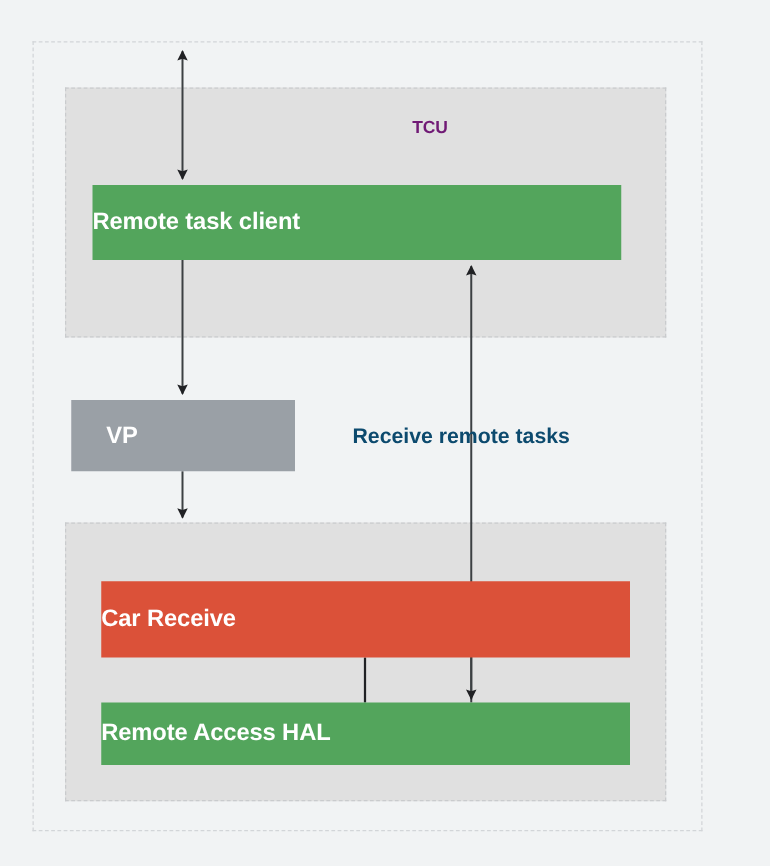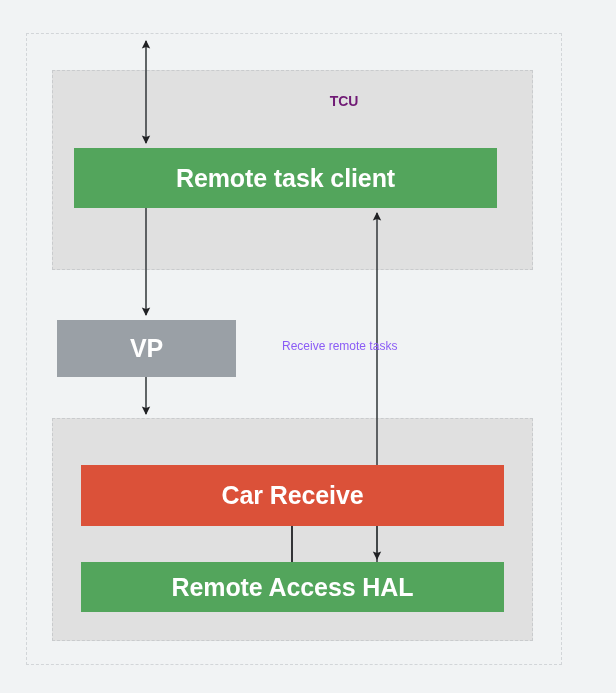--- a/index.html
+++ b/index.html
@@ -64,63 +64,64 @@
     padding-left: 36px;
   }
   #tcu-title { top: 93px; }
   #ap-title  { top: 430px; }
 
   
   .node {
     position: absolute;
     display: flex;
     align-items: center;
-    justify-content: center;
+    justify-content: flex-start;
     box-sizing: border-box;
     color: #ffffff;
-    font-size: 25px;
+    font-size: 19px;
     font-weight: bold;
     letter-spacing: -0.1px;
     text-align: center;
   }
   #node-remote-task-client {
     left: 74px;
     top: 148px;
     width: 423px;
     height: 60px;
     background: #53a55c;
   }
   #node-vp {
     left: 57px;
     top: 320px;
     width: 179px;
     height: 57px;
     background: #9aa0a6;
+    padding-left: 28px;
   }
   #node-car-service {
     left: 81px;
     top: 465px;
     width: 423px;
     height: 61px;
     background: #db5139;
   }
   #node-remote-access-hal {
     left: 81px;
     top: 562px;
     width: 423px;
     height: 50px;
     background: #53a55c;
   }
 
   
   .edge-label {
     position: absolute;
-    font-size: 12px;
-    font-weight: normal;
-    color: #8b5cf6;
+    font-size: 17px;
+    font-weight: bold;
+    color: #0c4a6e;
     white-space: nowrap;
   }
   #label-receive-remote-tasks {
     left: 282px;
     top: 339px;
   }
 
   
   #edges {
     position: absolute;

